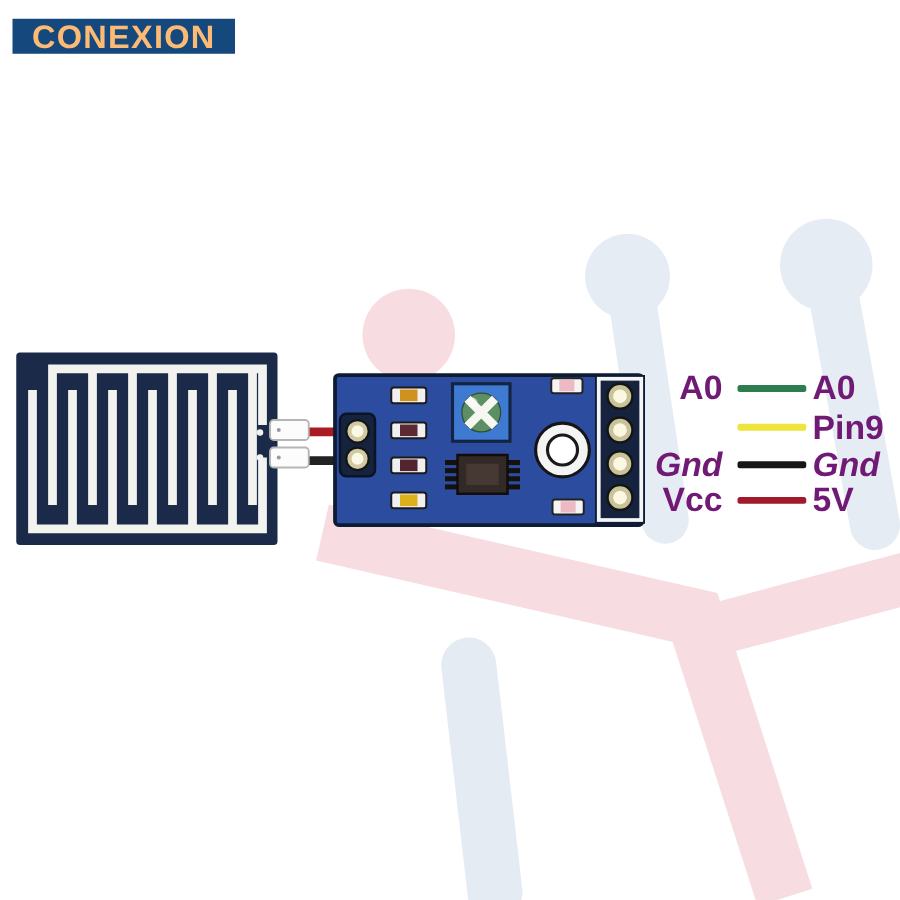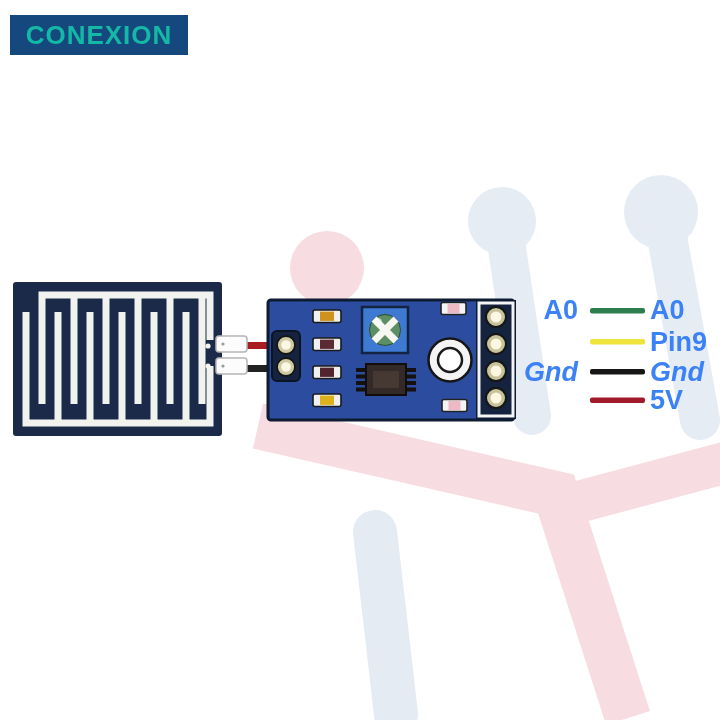--- a/index.html
+++ b/index.html
@@ -2,27 +2,27 @@
 <html><head>
 <meta charset="utf-8">
 <style>
   html,body{margin:0;padding:0;background:#ffffff;}
   .stage{
     position:relative;width:720px;height:720px;background:#ffffff;
     overflow:hidden;font-family:"Liberation Sans",sans-serif;
   }
   svg.layer{position:absolute;left:0;top:0;}
   .banner{
-    position:absolute;left:10px;top:15px;width:178px;height:40px;
-    background:#15497d;color:#14b8a6;display:flex;align-items:center;justify-content:center;
+    position:absolute;left:10px;top:15px;width:178px;height:28px;
+    background:#15497d;color:#fdba74;display:flex;align-items:center;justify-content:center;
     font-size:26px;font-weight:bold;letter-spacing:1px;
   }
   .pin-label{
     position:absolute;height:32px;line-height:32px;font-size:27px;font-weight:bold;
-    color:#3b82f6;
+    color:#701a75;
   }
   .pin-label.left{left:458px;width:120px;text-align:right;}
   .pin-label.right{left:650px;width:120px;text-align:left;}
   .r0{top:294px;} .r1{top:326px;} .r2{top:356px;font-style:italic;} .r3{top:384px;}
 </style>
 </head>
 <body>
 
 <div class="stage">
 
@@ -160,15 +160,16 @@
 
   <div class="banner">
     <span>CONEXION</span>
   </div>
 
   <div class="pin-label left r0">A0</div>
   <div class="pin-label right r0">A0</div>
   <div class="pin-label right r1">Pin9</div>
   <div class="pin-label left r2">Gnd</div>
   <div class="pin-label right r2">Gnd</div>
+  <div class="pin-label left r3">Vcc</div>
   <div class="pin-label right r3">5V</div>
 
 </div>
 
 </body></html>

